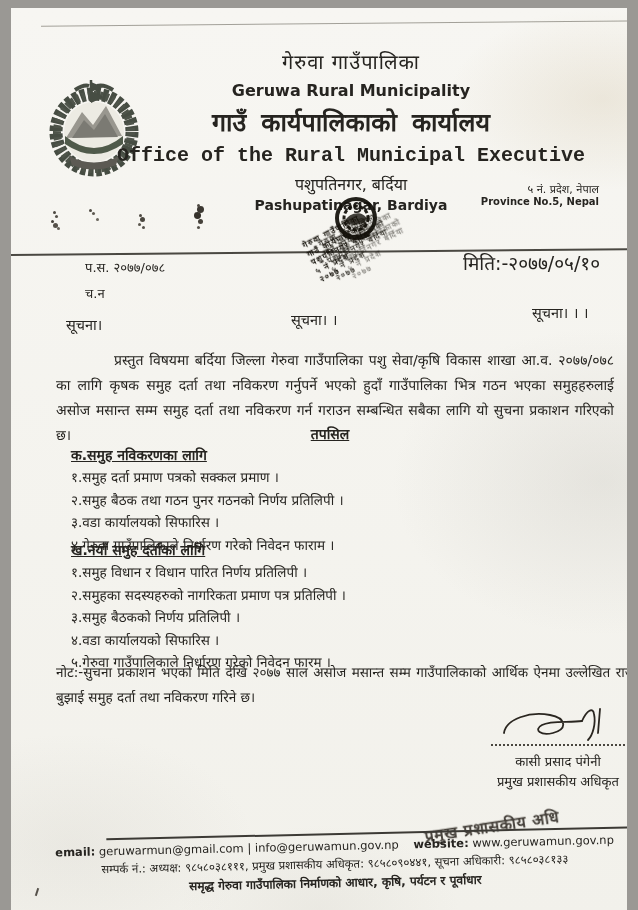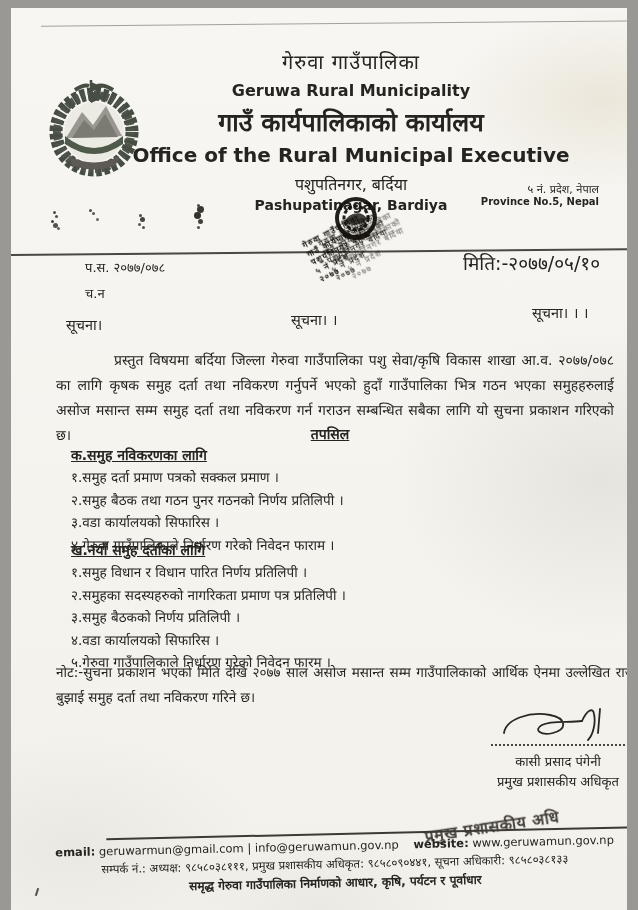--- a/index.html
+++ b/index.html
@@ -15,22 +15,22 @@
   }
   .abs{position:absolute;}
   .ctr{text-align:center;}
   .b{font-weight:bold;}
   
   .fold{left:30px;top:15px;width:608px;height:0;border-top:1px solid #8d8b82;transform:rotate(-.5deg);opacity:.8;}
   
   .hdr{left:70px;top:40px;width:540px;}
   .h-np1{font-size:20px;letter-spacing:1px;}
   .h-en1{font-size:16px;font-weight:bold;margin-top:6px;}
-  .h-np2{font-size:25px;font-weight:bold;margin-top:4px;}
-  .h-en2{font-size:20px;font-weight:bold;margin-top:5px;}
+  .h-np2{font-size:25px;font-weight:bold;margin-top:4px;font-family:Liberation Mono, monospace;}
+  .h-en2{font-size:20px;font-weight:bold;margin-top:5px;font-family:Liberation Mono, monospace;}
   .h-np3{font-size:16px;margin-top:6px;}
   .h-en3{font-size:14px;font-weight:bold;margin-top:2px;}
   .prov{right:28px;top:173px;text-align:right;}
   .prov-np{font-size:11px;}
   .prov-en{font-size:10px;font-weight:bold;}
   
   .logo{left:28px;top:62px;width:110px;height:112px;}
   
   .rule1{left:0;top:243px;width:640px;height:0;border-top:2px solid #4a4842;transform:rotate(-.55deg);}
   

